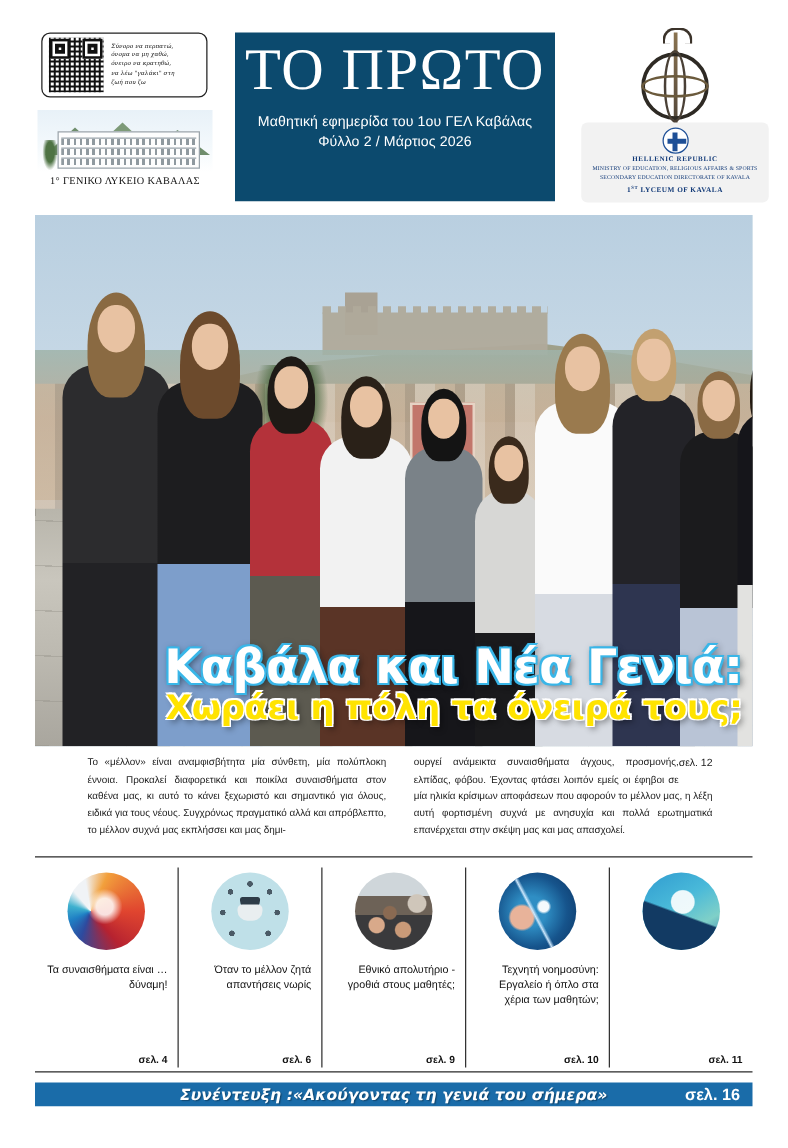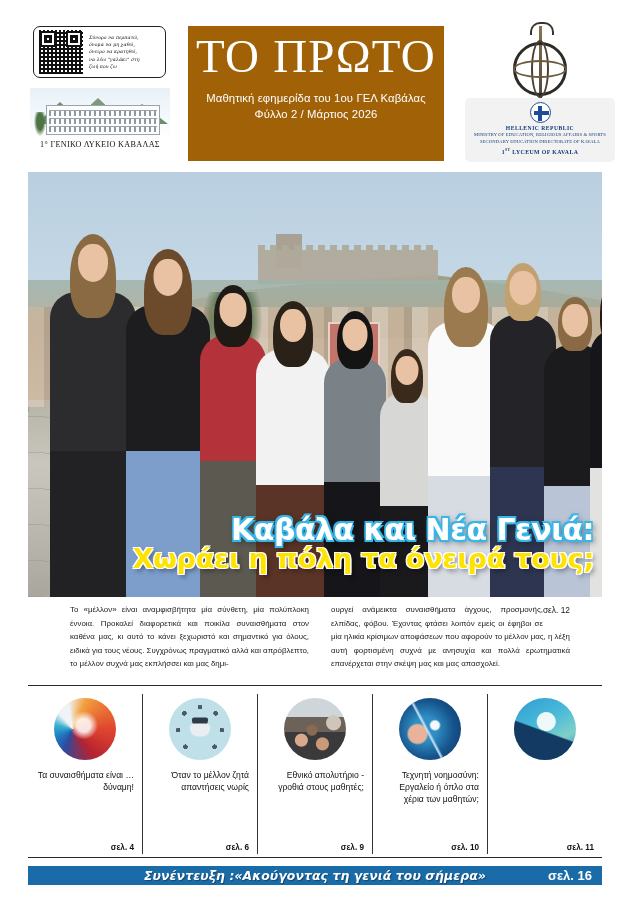--- a/index.html
+++ b/index.html
@@ -133,21 +133,21 @@
     white-space: nowrap;
   }
 
   
   .masthead {
     position: absolute;
     left: 188px;
     top: 26px;
     width: 256px;
     height: 135px;
-    background: #a16207;
+    background: #0c4a6e;
     box-sizing: border-box;
     padding-top: 8px;
     text-align: center;
     overflow: hidden;
   }
   .mast-line {
     color: #ffffff;
     font-family: "Liberation Serif", serif;
     font-weight: 400;
     font-size: 47px;
@@ -408,21 +408,21 @@
     left: 28px;
     right: 28px;
     top: 515px;
     text-align: right;
     padding-right: 8px;
     z-index: 5;
   }
   .head-main {
     font-family: "DejaVu Sans", sans-serif;
     font-weight: bold;
-    font-size: 30px;
+    font-size: 38px;
     line-height: 0.98;
     color: #ffffff;
     letter-spacing: -0.5px;
     text-shadow:
       -1.6px -1.6px 0 #39b6e8,
        1.6px -1.6px 0 #39b6e8,
       -1.6px  1.6px 0 #39b6e8,
        1.6px  1.6px 0 #39b6e8,
        0 0 5px rgba(20,80,120,.55),
        3px 3px 6px rgba(0,0,0,.45);

